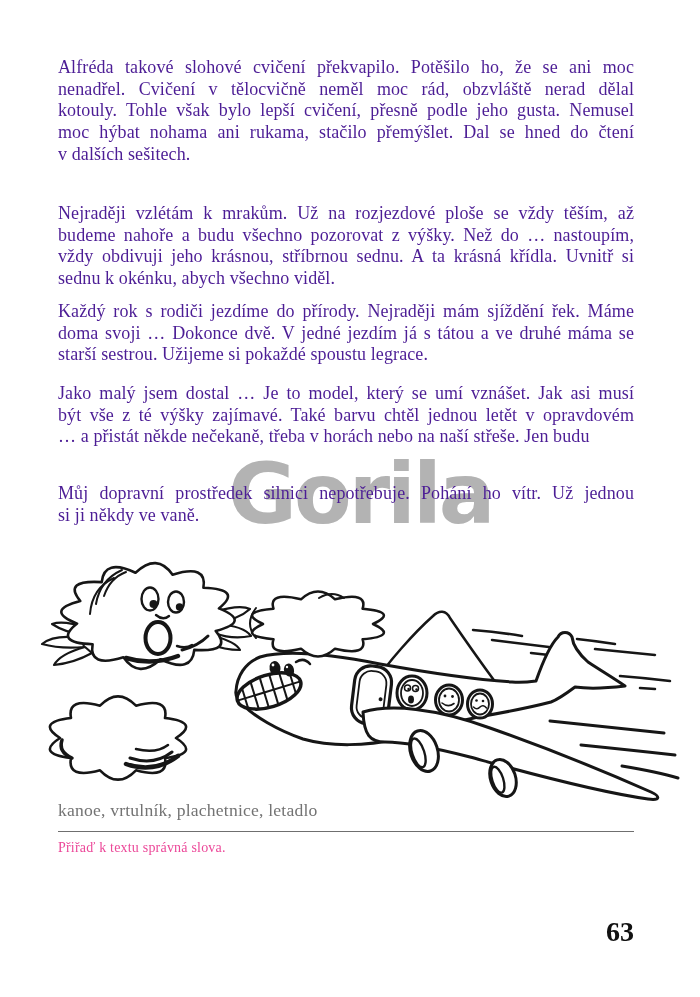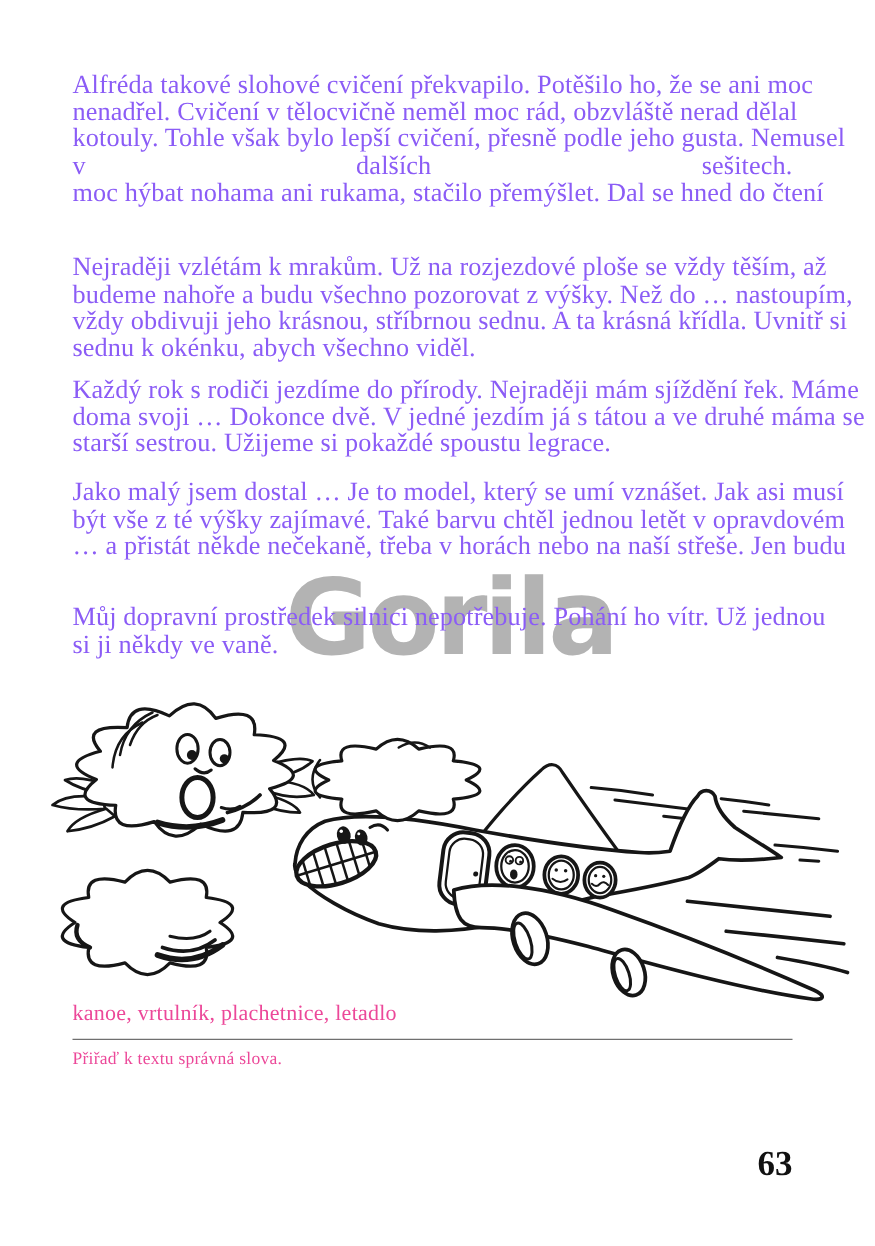--- a/index.html
+++ b/index.html
@@ -9,34 +9,34 @@
     font-family:"Liberation Serif",serif;
   }
   .watermark{
     position:absolute;left:228px;top:452px;z-index:0;
     font-family:"DejaVu Sans",sans-serif;font-weight:bold;
     font-size:84px;letter-spacing:-3px;color:#b3b3b3;
     line-height:1;user-select:none;text-align:right;
   }
   .para{
     position:absolute;left:58px;width:576px;z-index:2;
-    font-size:21px;line-height:21.7px;color:#8b5cf6;
+    font-size:18px;line-height:21.7px;color:#4c1d95;
     letter-spacing:0.1px;
   }
   .para .line{text-align:justify;text-align-last:justify;white-space:nowrap;}
   .para .line:last-child{text-align-last:left;}
   .p1{top:57px;}
   .p2{top:203px;}
   .p3{top:301px;}
   .p4{top:383px;}
   .p5{top:483px;}
   .illustration{position:absolute;left:30px;top:552px;z-index:1;}
   .wordbank{
     position:absolute;left:58px;top:800px;width:576px;z-index:2;
-    font-size:17.6px;color:#ec4899;letter-spacing:0.2px;
+    font-size:17.6px;color:#737373;letter-spacing:0.2px;
   }
   .rule{
     position:absolute;left:58px;top:831px;width:576px;height:1px;
     background:#6f6f6f;z-index:2;
   }
   .instruction{
     position:absolute;left:58px;top:840px;width:576px;z-index:2;
     font-family:Liberation Serif, serif;font-size:14px;color:#ec4899;
     letter-spacing:0.2px;
   }
@@ -49,22 +49,22 @@
 </style>
 </head>
 <body>
 
 <div class="watermark">Gorila</div>
 
 <div class="para p1">
     <div class="line">Alfréda takové slohové cvičení překvapilo. Potěšilo ho, že se ani moc</div>
     <div class="line">nenadřel. Cvičení v tělocvičně neměl moc rád, obzvláště nerad dělal</div>
     <div class="line">kotouly. Tohle však bylo lepší cvičení, přesně podle jeho gusta. Nemusel</div>
+    <div class="line">moc hýbat nohama ani rukama, stačilo přemýšlet. Dal se hned do čtení</div>
     <div class="line">v dalších sešitech.</div>
-    <div class="line">moc hýbat nohama ani rukama, stačilo přemýšlet. Dal se hned do čtení</div>
   </div>
 <div class="para p2">
     <div class="line">Nejraději vzlétám k mrakům. Už na rozjezdové ploše se vždy těším, až</div>
     <div class="line">budeme nahoře a budu všechno pozorovat z výšky. Než do … nastoupím,</div>
     <div class="line">vždy obdivuji jeho krásnou, stříbrnou sednu. A ta krásná křídla. Uvnitř si</div>
     <div class="line">sednu k okénku, abych všechno viděl.</div>
   </div>
 <div class="para p3">
     <div class="line">Každý rok s rodiči jezdíme do přírody. Nejraději mám sjíždění řek. Máme</div>
     <div class="line">doma svoji … Dokonce dvě. V jedné jezdím já s tátou a ve druhé máma se</div>

